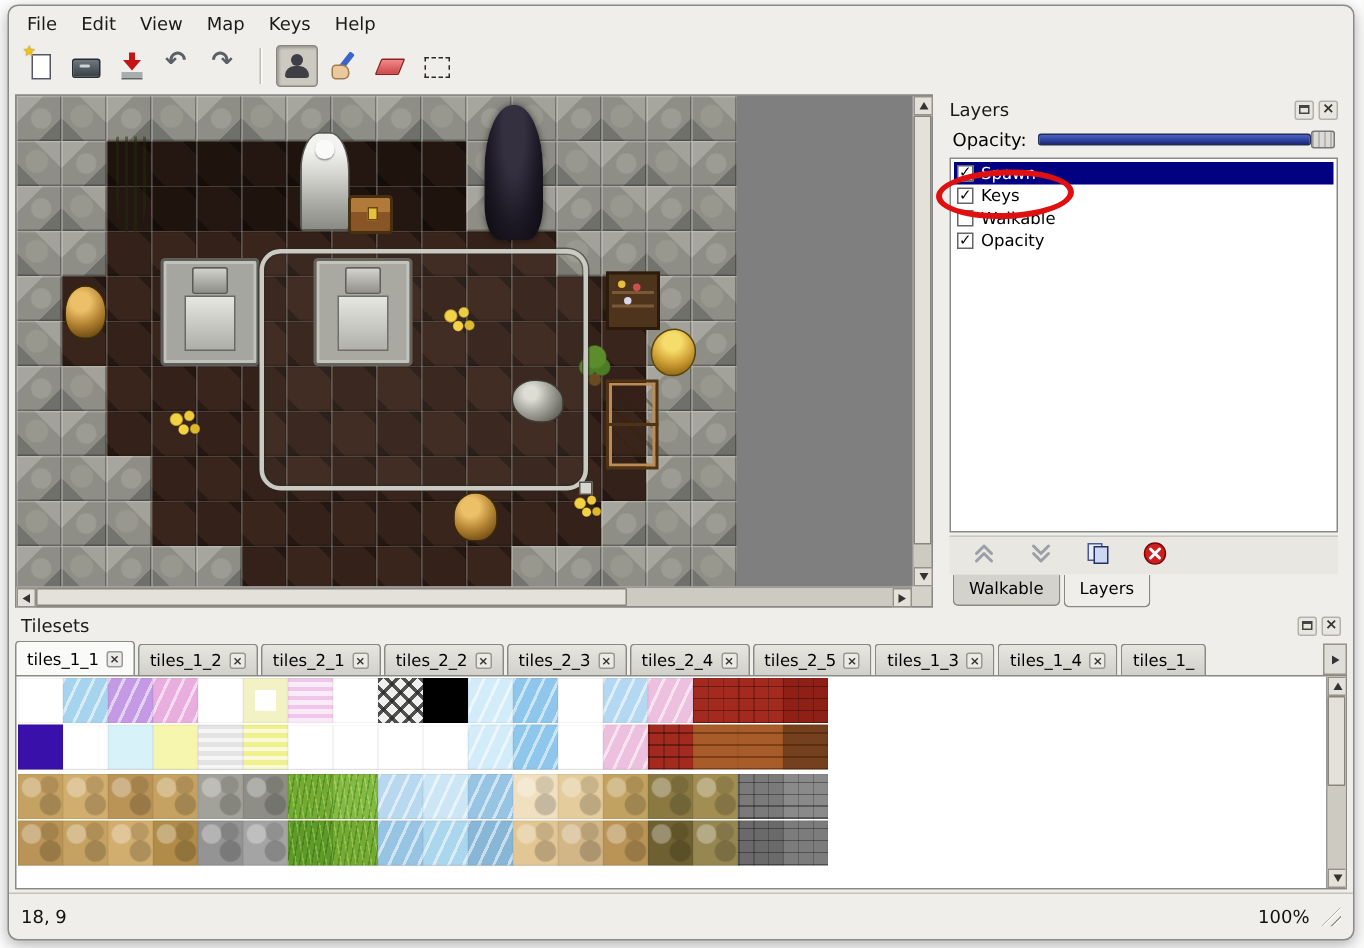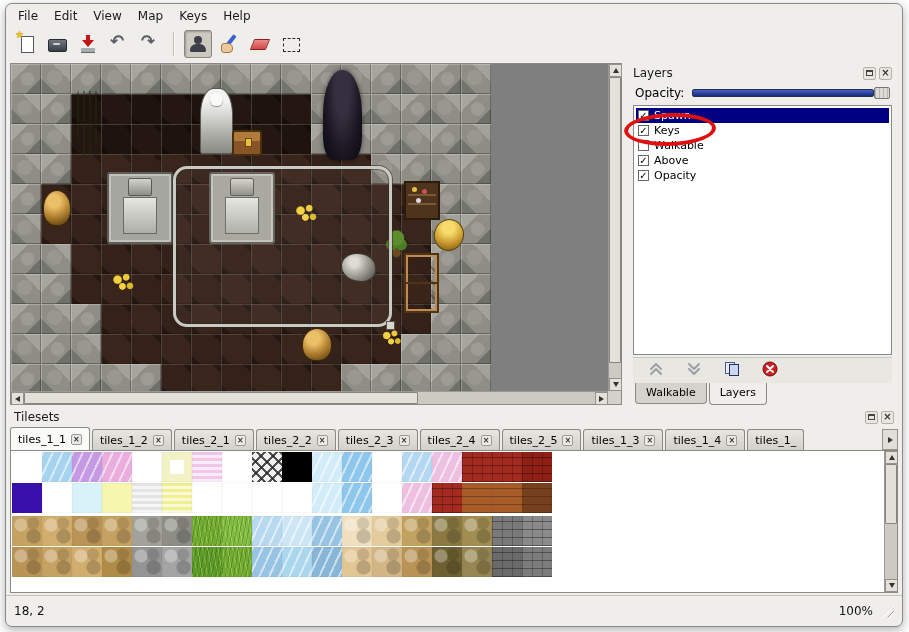--- a/index.html
+++ b/index.html
@@ -453,24 +453,20 @@
           <div class="layer-row">
             <span class="cb checked"></span>
             <span class="layer-name">Keys</span>
           </div>
           <div class="layer-row">
             <span class="cb"></span>
             <span class="layer-name">Walkable</span>
           </div>
           <div class="layer-row">
             <span class="cb checked"></span>
-            <span class="layer-name">Above</span>
-          </div>
-          <div class="layer-row">
-            <span class="cb checked"></span>
             <span class="layer-name">Opacity</span>
           </div>
         </div>
       <div class="annotation-ellipse"></div>
       <div class="layer-toolbar" id="layer-toolbar">
           <button class="lbtn">
             <span class="lbtn-icon"><svg width="16" height="14" viewBox="0 0 16 14">
                 <path d="M3 7 8 2l5 5M3 12 8 7l5 5" fill="none" stroke="#9aa0a6" stroke-width="2" stroke-linejoin="round" stroke-linecap="round"></path>
               </svg></span>
           </button>
@@ -646,20 +642,20 @@
             <div class="scroll-thumb v" style="height:52%"></div>
           </div>
         <div class="scroll-btn">
             <span class="tri tri-down"></span>
           </div>
       </div>
     </div>
   </div>
 
   <div class="statusbar">
-    <span>18, 2</span>
+    <span>18, 9</span>
     <span class="status-right">
       <span>100%</span>
       <span class="resize-grip"></span>
     </span>
   </div>
 
 </div>
 
 </body></html>

